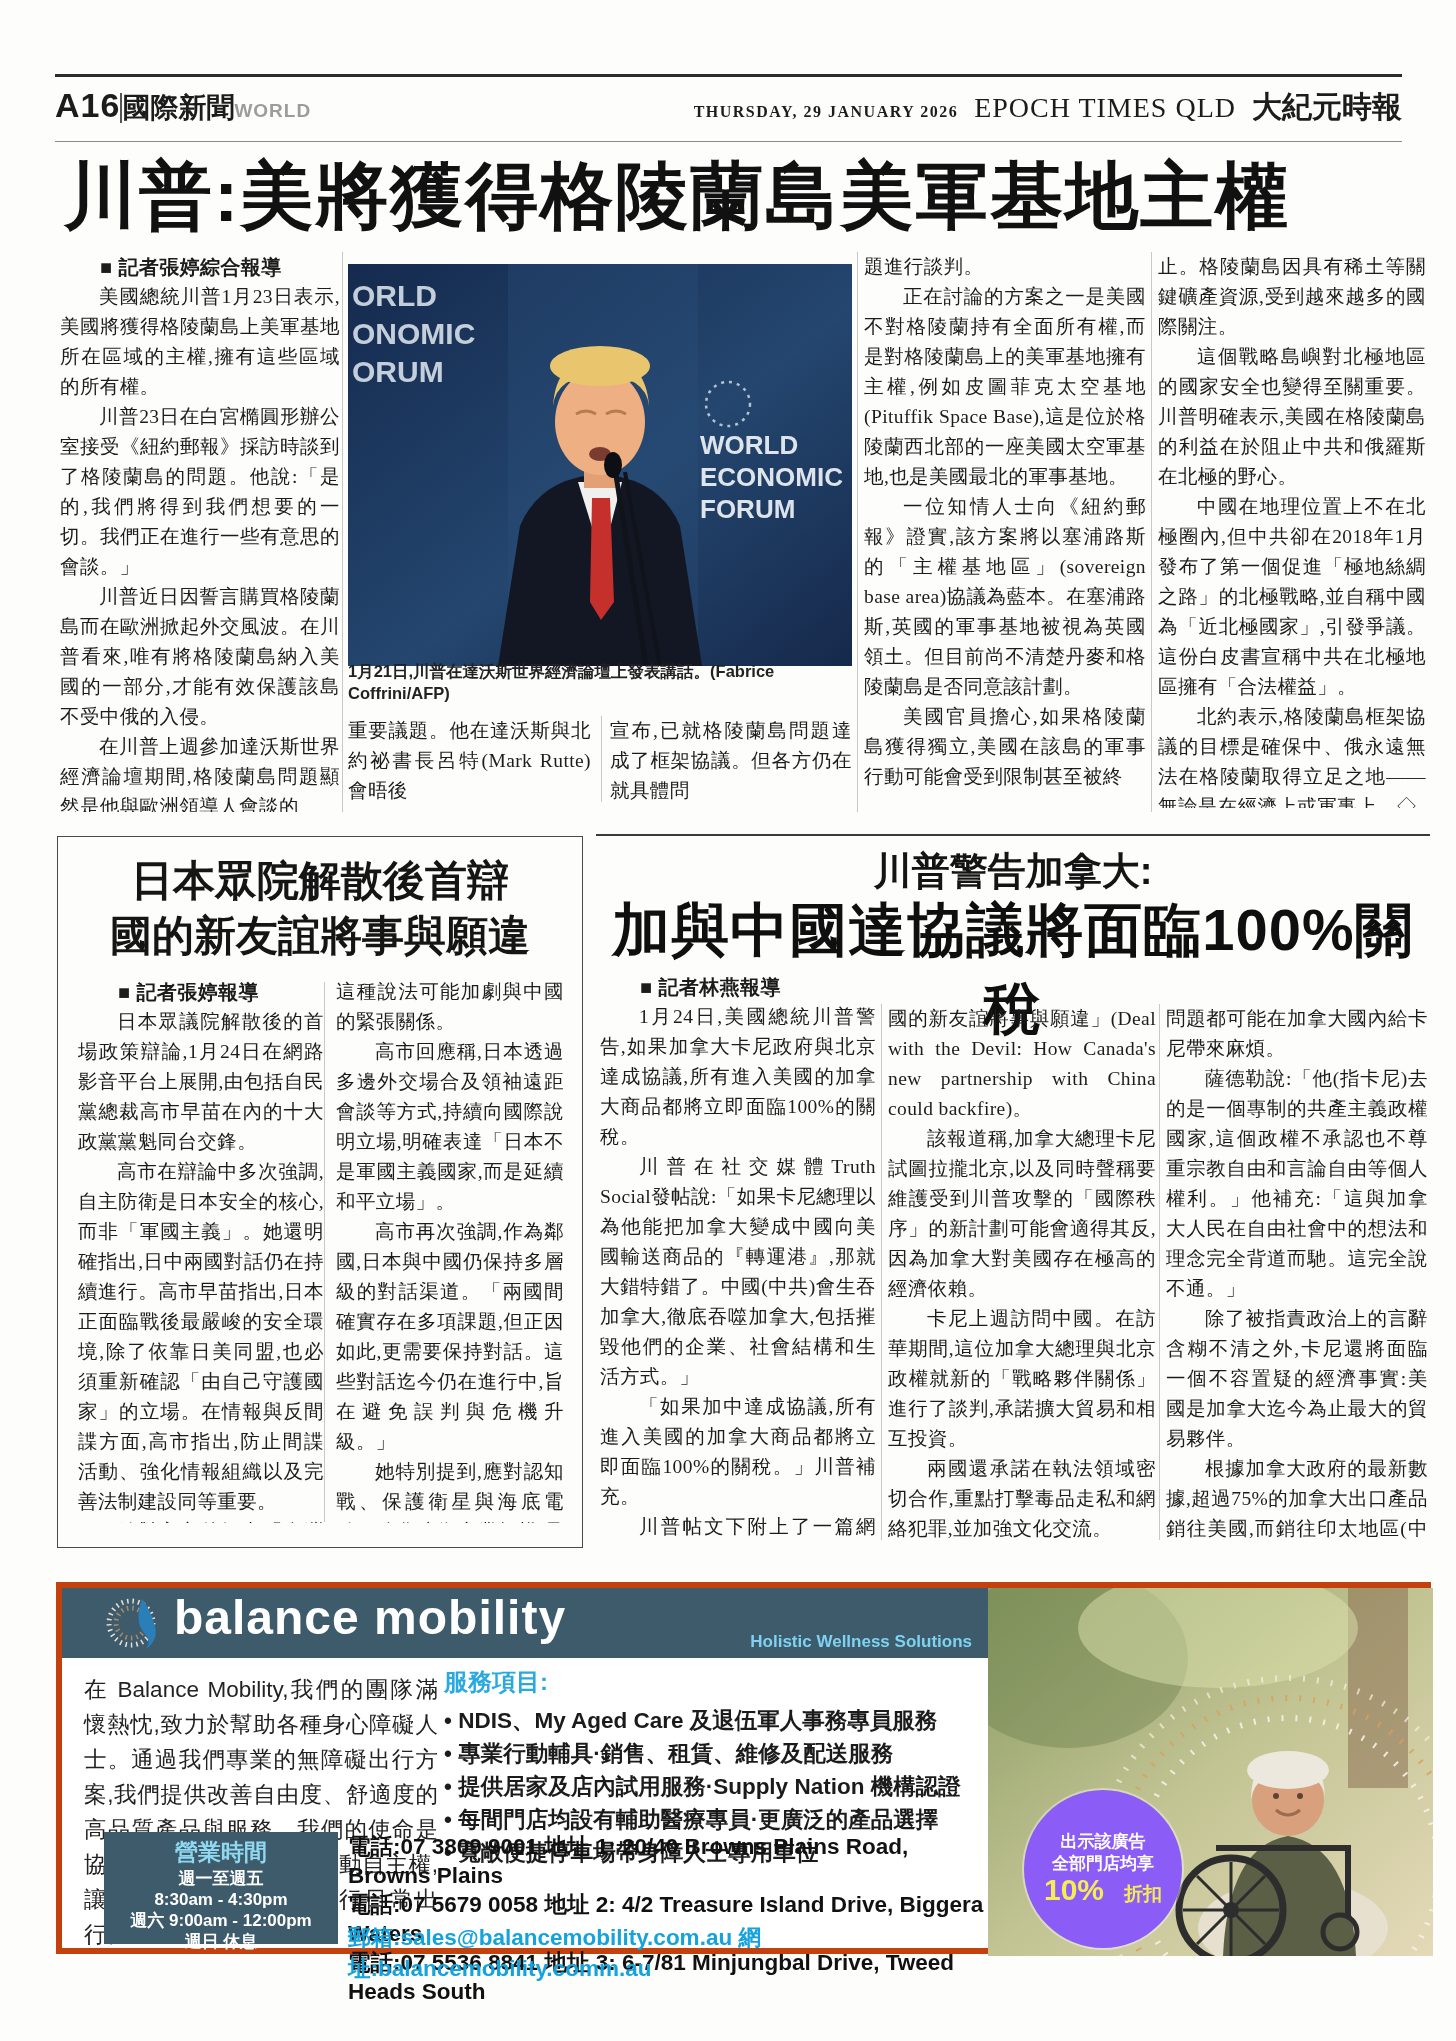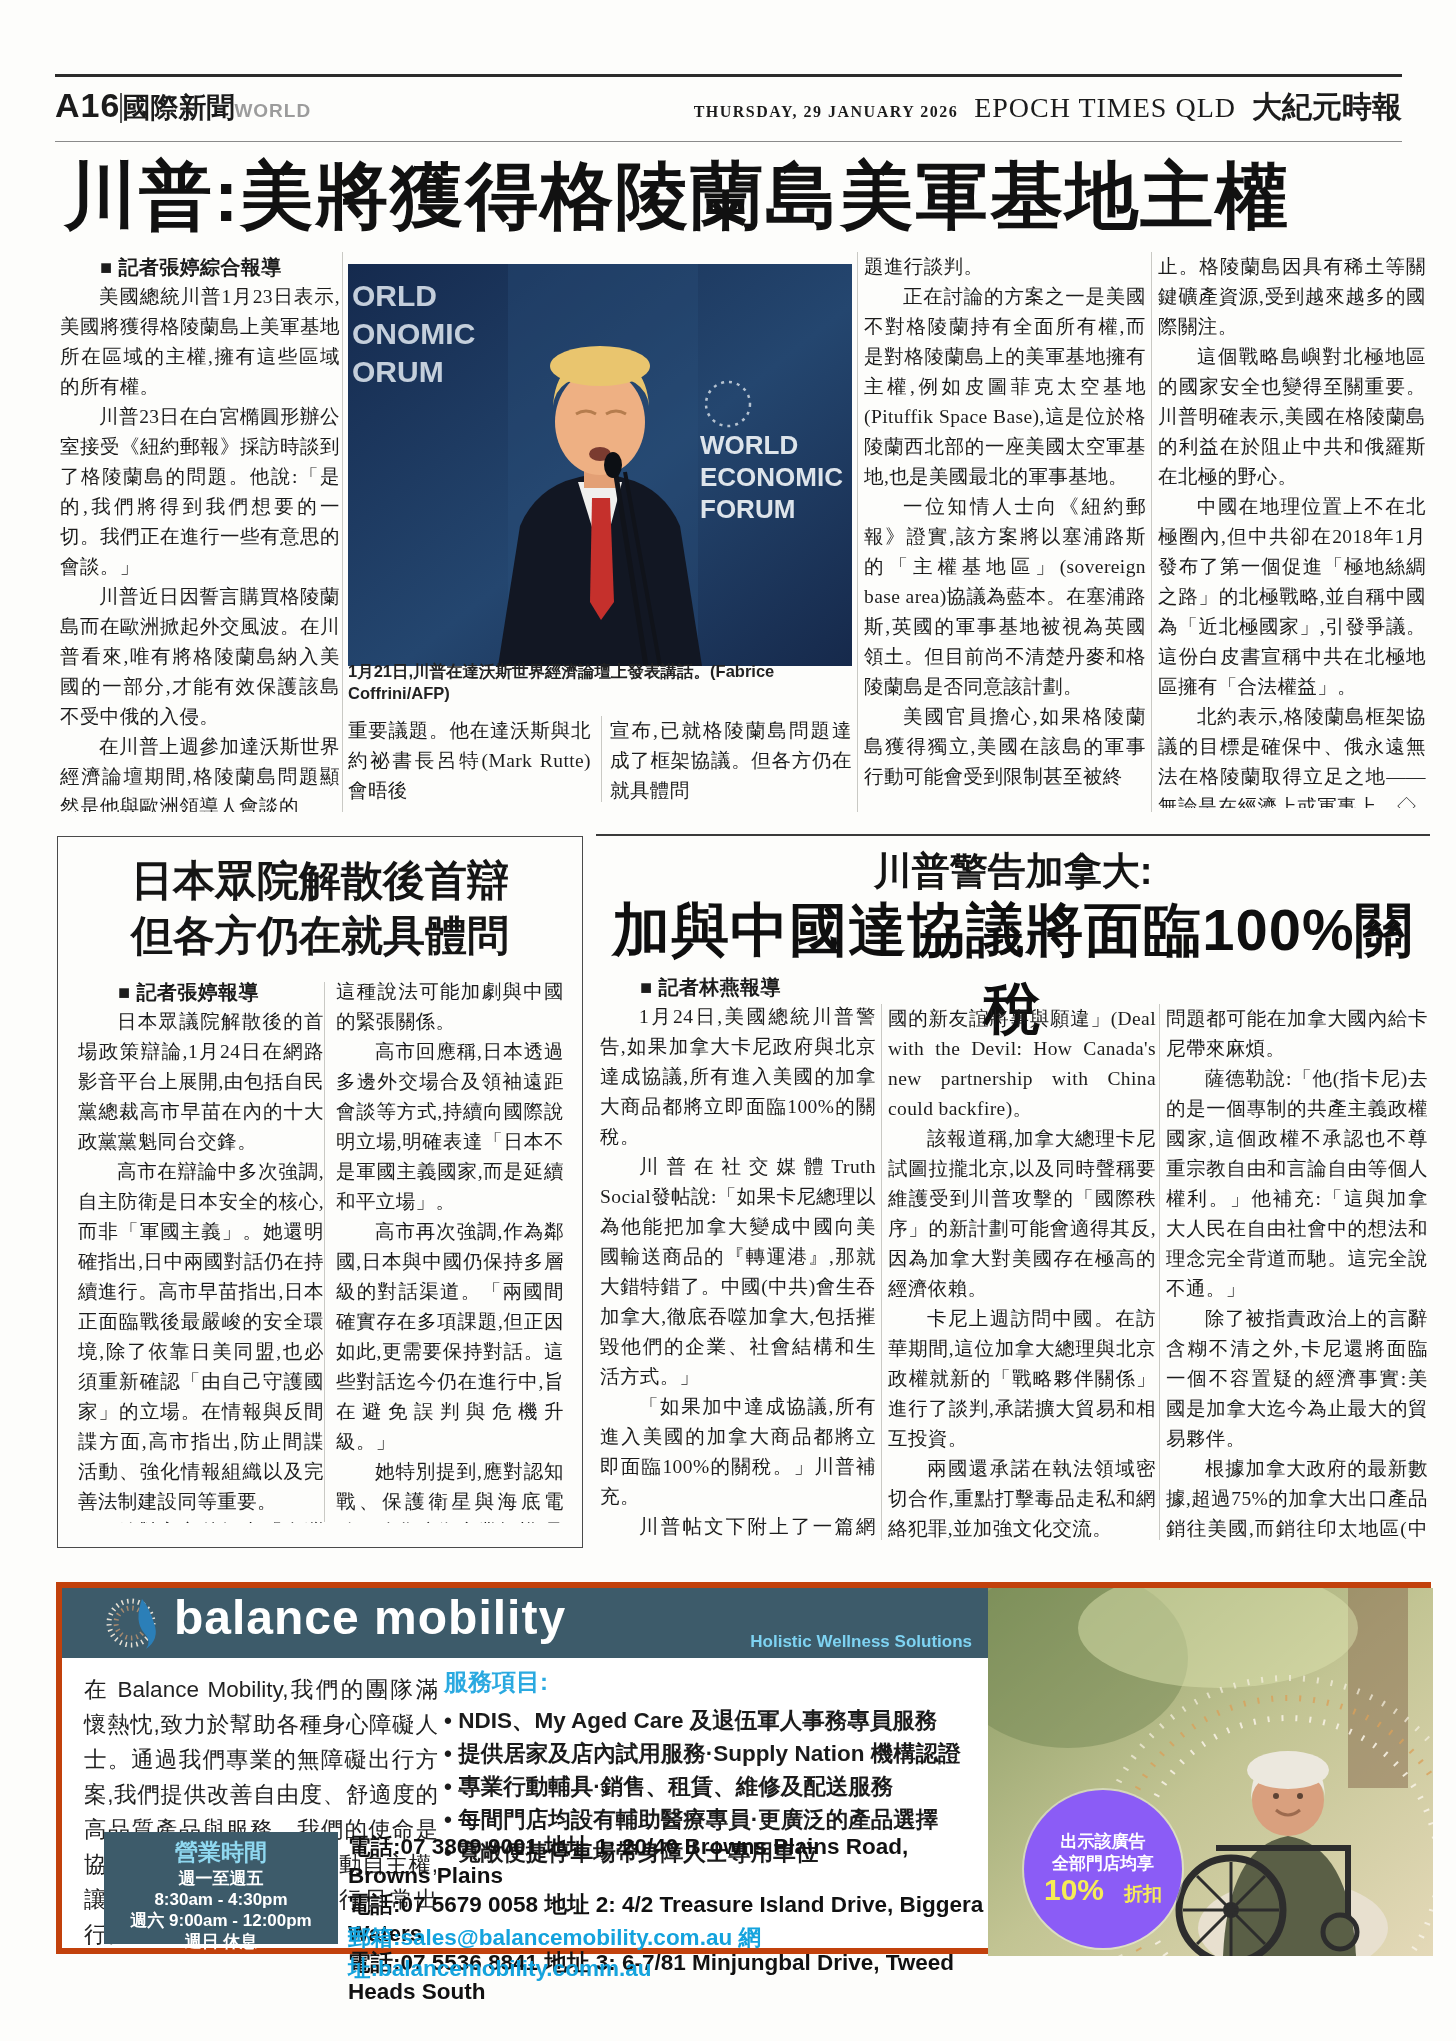--- a/index.html
+++ b/index.html
@@ -170,21 +170,21 @@
   </div>
 
   <div class="vrule" style="left:342px;top:252px;height:560px;"></div>
   <div class="vrule" style="left:601px;top:716px;height:86px;"></div>
   <div class="vrule" style="left:857px;top:252px;height:560px;"></div>
   <div class="vrule" style="left:1151px;top:252px;height:560px;"></div>
 
   <div class="japan-box">
     <div class="japan-title">
       <div>日本眾院解散後首辯</div>
-      <div>但各方仍在就具體問</div>
+      <div>國的新友誼將事與願違</div>
     </div>
     <div class="col" style="left:20px;top:140px;width:246px;height:546px;">
       <p class="byline">■ 記者張婷報導</p>
       <p>日本眾議院解散後的首場政策辯論,1月24日在網路影音平台上展開,由包括自民黨總裁高市早苗在內的十大政黨黨魁同台交鋒。</p>
       <p>高市在辯論中多次強調,自主防衛是日本安全的核心,而非「軍國主義」。她還明確指出,日中兩國對話仍在持續進行。高市早苗指出,日本正面臨戰後最嚴峻的安全環境,除了依靠日美同盟,也必須重新確認「由自己守護國家」的立場。在情報與反間諜方面,高市指出,防止間諜活動、強化情報組織以及完善法制建設同等重要。</p>
       <p>針對高市曾提出「台灣有事」可能構成日本存亡危機的言論,新興政黨「中道改革聯合」共同代表野田佳彥表示,</p>
     </div>
     <div class="col" style="left:278px;top:140px;width:228px;height:546px;">
       <p class="cont">這種說法可能加劇與中國的緊張關係。</p>
       <p>高市回應稱,日本透過多邊外交場合及領袖遠距會談等方式,持續向國際說明立場,明確表達「日本不是軍國主義國家,而是延續和平立場」。</p>
@@ -232,22 +232,22 @@
       </svg>
       <div class="ad-brand">balance mobility</div>
       <div class="ad-tagline">Holistic Wellness Solutions</div>
     </div>
 
     <div class="ad-intro">在 Balance Mobility,我們的團隊滿懷熱忱,致力於幫助各種身心障礙人士。通過我們專業的無障礙出行方案,我們提供改善自由度、舒適度的高品質產品與服務。我們的使命是協助身障人士重新掌握行動自主權,讓他們能輕鬆自信地進行日常出行。</div>
 
     <div class="ad-services">
       <div class="ad-services-title">服務項目:</div>
       <div class="ad-service">NDIS、My Aged Care 及退伍軍人事務專員服務</div>
+      <div class="ad-service">專業行動輔具·銷售、租賃、維修及配送服務</div>
       <div class="ad-service">提供居家及店內試用服務·Supply Nation 機構認證</div>
-      <div class="ad-service">專業行動輔具·銷售、租賃、維修及配送服務</div>
       <div class="ad-service">每間門店均設有輔助醫療專員·更廣泛的產品選擇</div>
       <div class="ad-service">寬敞便捷停車場帶身障人士專用車位</div>
     </div>
 
     <div class="ad-hours">
       <div class="ad-hours-title">營業時間</div>
       <div class="ad-hours-line">週一至週五</div>
       <div class="ad-hours-line">8:30am - 4:30pm</div>
       <div class="ad-hours-line">週六 9:00am - 12:00pm</div>
       <div class="ad-hours-line">週日 休息</div>

